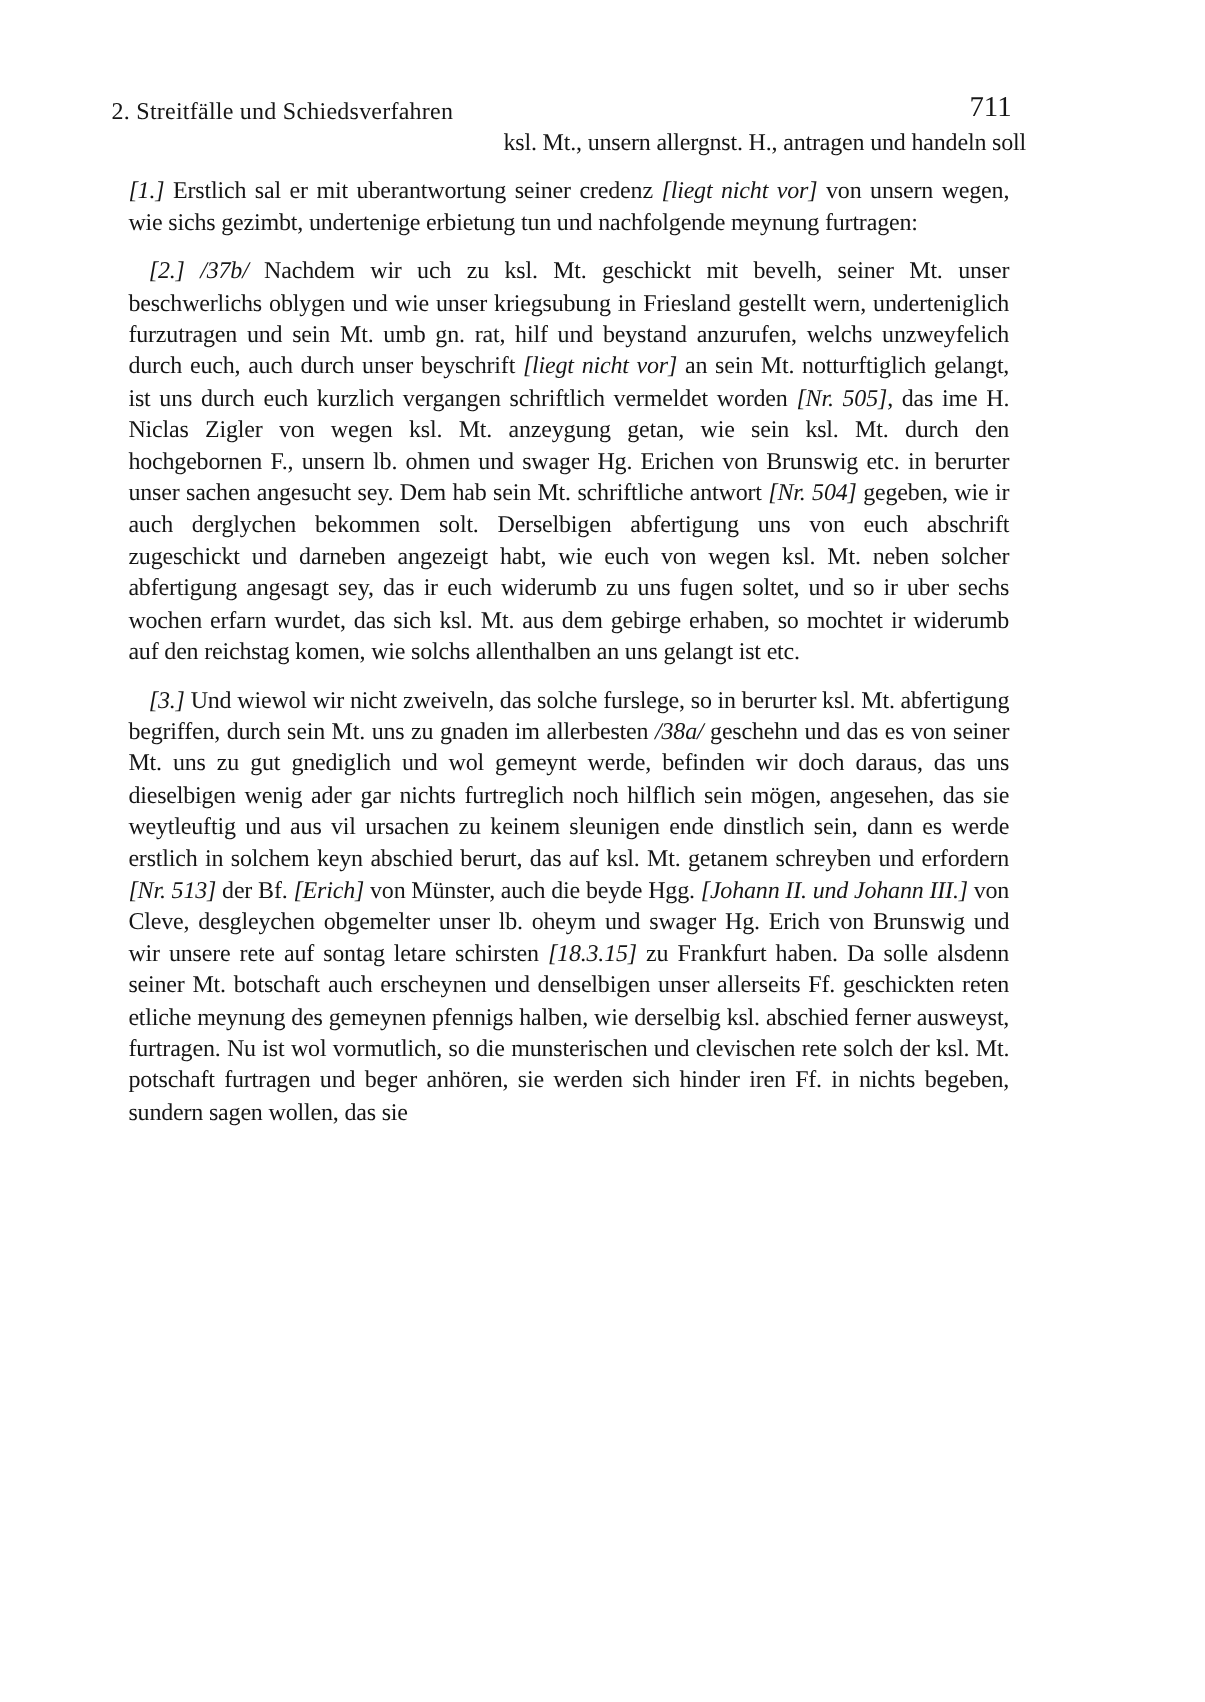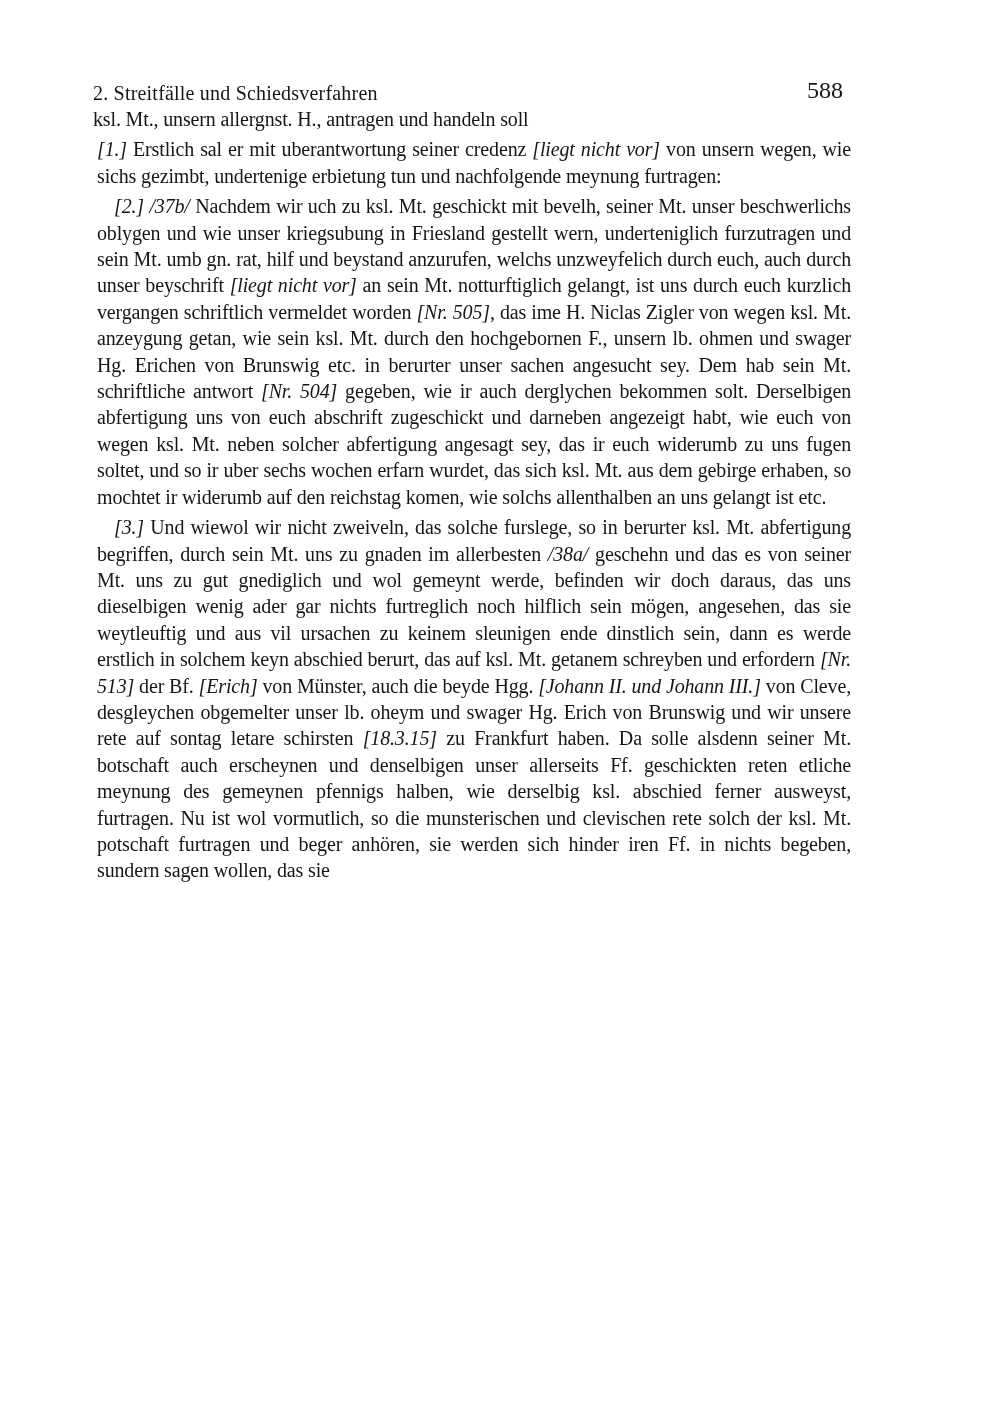--- a/index.html
+++ b/index.html
@@ -59,39 +59,39 @@
     line-height: 26.4px;
     letter-spacing: -0.15px;
   }
   .heading-line1 {
     margin: 0;
     text-align: justify;
     text-align-last: justify;
   }
   .heading-line2 {
     margin: 0;
-    text-align: left;
+    text-align: right;
   }
   p.body-para {
-    margin: 4px;
+    margin: 14px;
     text-align: justify;
     hyphens: none;
   }
   p.body-para.indented { text-indent: 17px; }
   .it { font-style: italic; }
 </style>
 </head>
 <body>
 
 <div class="page">
   <div class="column">
 
     <div class="header-row">
       <span class="header-title">2. Streitfälle und Schiedsverfahren</span>
-      <span class="header-pagenum">588</span>
+      <span class="header-pagenum">711</span>
     </div>
 
 
 
     <div class="body-text">
       <p class="heading-line2">ksl. Mt., unsern allergnst. H., antragen und handeln soll</p>
 
       <p class="body-para"><span class="it">[1.] </span><span>Erstlich sal er mit uberantwortung seiner credenz </span><span class="it">[liegt nicht vor]</span><span> von unsern wegen, wie sichs gezimbt, undertenige erbietung tun und nachfolgende meynung furtragen:</span></p>
 
       <p class="body-para indented"><span class="it">[2.] /37b/ </span><span>Nachdem wir uch zu ksl. Mt. geschickt mit bevelh, seiner Mt. unser beschwerlichs oblygen und wie unser kriegsubung in Friesland gestellt wern, underteniglich furzutragen und sein Mt. umb gn. rat, hilf und beystand anzurufen, welchs unzweyfelich durch euch, auch durch unser beyschrift </span><span class="it">[liegt nicht vor]</span><span> an sein Mt. notturftiglich gelangt, ist uns durch euch kurzlich vergangen schriftlich vermeldet worden </span><span class="it">[Nr. 505]</span><span>, das ime H. Niclas Zigler von wegen ksl. Mt. anzeygung getan, wie sein ksl. Mt. durch den hochgebornen F., unsern lb. ohmen und swager Hg. Erichen von Brunswig etc. in berurter unser sachen angesucht sey. Dem hab sein Mt. schriftliche antwort </span><span class="it">[Nr. 504]</span><span> gegeben, wie ir auch derglychen bekommen solt. Derselbigen abfertigung uns von euch abschrift zugeschickt und darneben angezeigt habt, wie euch von wegen ksl. Mt. neben solcher abfertigung angesagt sey, das ir euch widerumb zu uns fugen soltet, und so ir uber sechs wochen erfarn wurdet, das sich ksl. Mt. aus dem gebirge erhaben, so mochtet ir widerumb auf den reichstag komen, wie solchs allenthalben an uns gelangt ist etc.</span></p>

